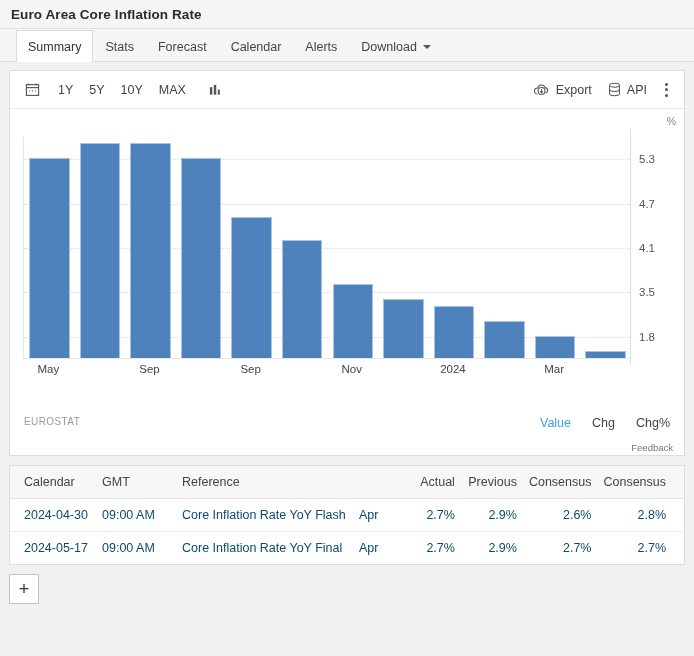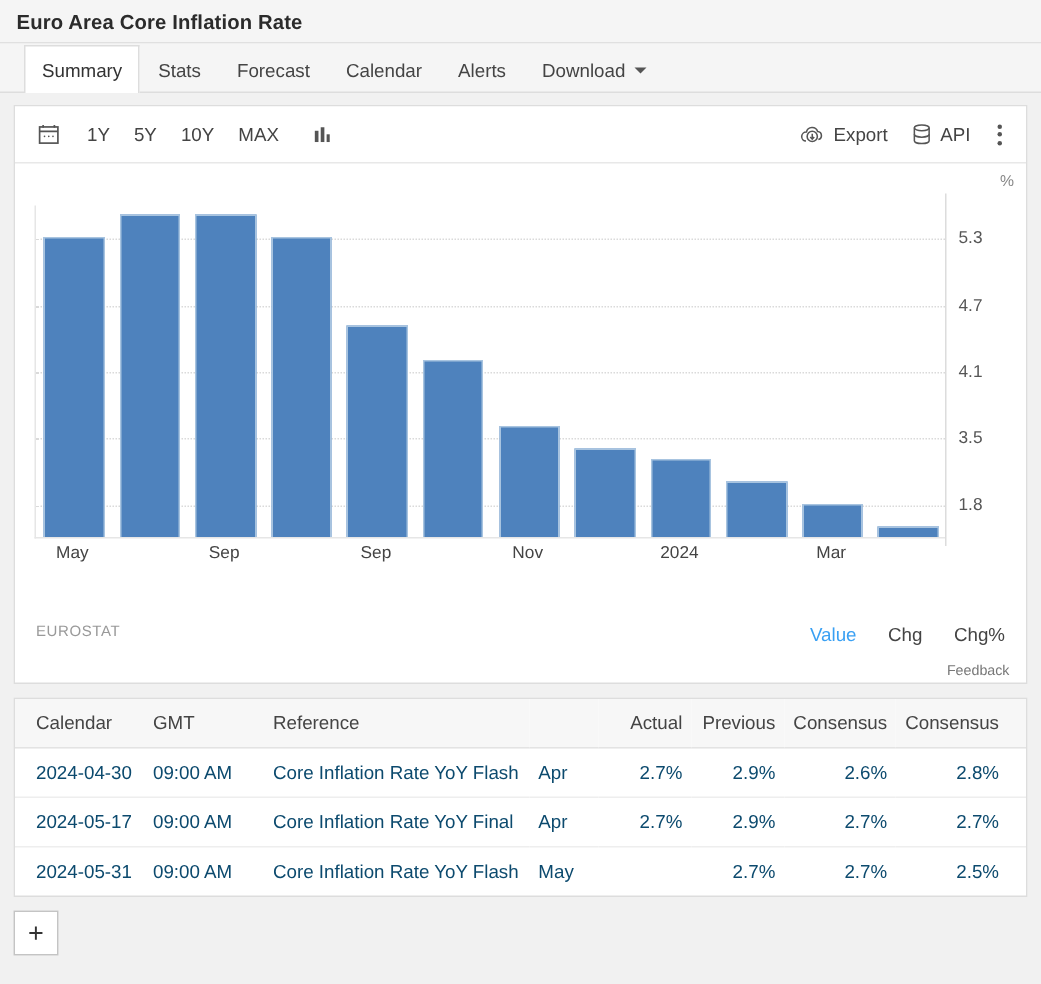--- a/index.html
+++ b/index.html
@@ -376,29 +376,19 @@
         <tr>
           <td class="c-cal">2024-05-17</td>
           <td class="c-gmt">09:00 AM</td>
           <td class="c-ref">Core Inflation Rate YoY Final</td>
           <td class="c-per">Apr</td>
           <td class="c-num">2.7%</td>
           <td class="c-num">2.9%</td>
           <td class="c-num">2.7%</td>
           <td class="c-num c-last">2.7%</td>
         </tr>
-        <tr>
-          <td class="c-cal">2024-05-31</td>
-          <td class="c-gmt">09:00 AM</td>
-          <td class="c-ref">Core Inflation Rate YoY Flash</td>
-          <td class="c-per">May</td>
-          <td class="c-num"></td>
-          <td class="c-num">2.7%</td>
-          <td class="c-num">2.7%</td>
-          <td class="c-num c-last">2.5%</td>
-        </tr>
       </tbody>
   </table>
 </div>
 
 <div class="plus-wrap">
   <div class="plus-btn">+</div>
 </div>
 
 </body></html>

